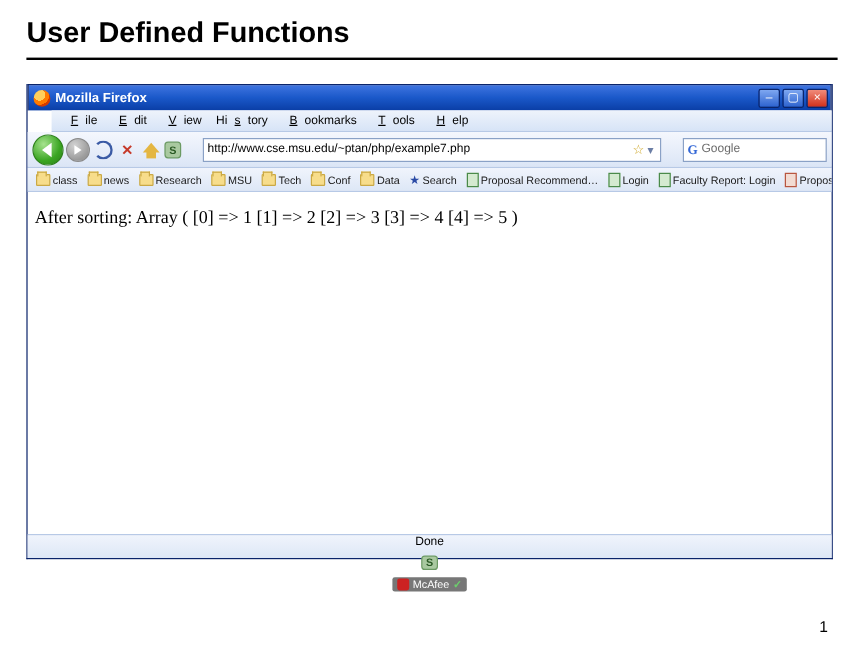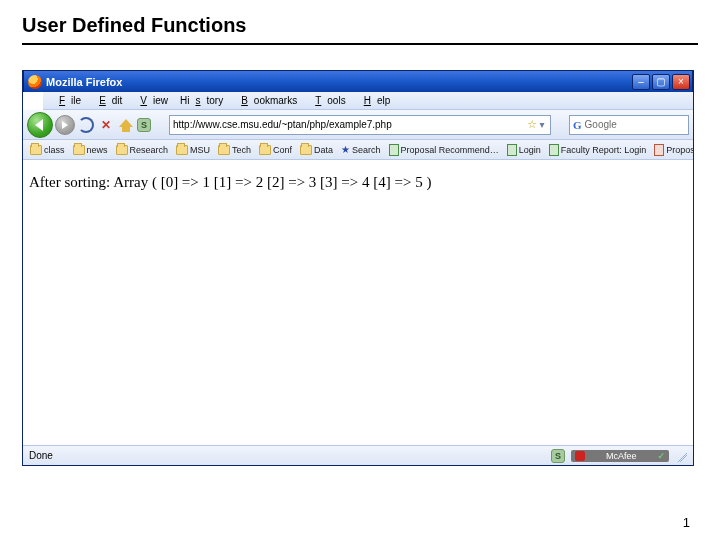--- a/index.html
+++ b/index.html
@@ -5,21 +5,21 @@
   * { box-sizing: border-box; }
   html, body { margin:0; padding:0; }
   body {
     width:720px; height:540px;
     background:#fff;
     font-family: Verdana, Geneva, sans-serif;
     color:#000;
     position:relative;
   }
   .slide-title {
-    font-size:20px; font-weight:bold;
+    font-size:24px; font-weight:bold;
     padding:14px 0 4px 22px;
   }
   .title-rule {
     margin:2px 22px 10px 22px;
     border:0; border-top:2px solid #000;
   }
 
   
   .browser {
     position:absolute; left:22px; top:70px;
@@ -158,25 +158,25 @@
     font-size:15px;
     line-height:1.35;
     color:#000;
   }
 
   .statusbar{
     position:absolute;left:0;right:0;bottom:0;height:20px;
     background:linear-gradient(to bottom,#f0f4fc,#dde7f6);
     border-top:1px solid #b7c9e6;
     display:flex;align-items:center;
-    font-size:10px;padding:0 6px;gap:6px;
+    font-size:10px;padding:0 6px;gap:6px;flex-direction:column;
   }
   .statusbar .status-txt{flex:1;color:#000;}
   .mcafee{
-    display:flex;align-items:center;gap:21px;
+    display:flex;align-items:center;gap:3px;
     background:#777;border-radius:2px;padding:1px 4px;
     color:#fff;font-size:9px;
   }
   .mcafee .shield{width:10px;height:10px;border-radius:2px;background:#c22;}
   .mcafee .chk{color:#6ccf6c;font-weight:bold;}
   .resize{width:12px;height:12px;
     background:
       linear-gradient(135deg,transparent 60%,#9aaed2 60% 63%,transparent 63% 70%,#9aaed2 70% 73%,transparent 73% 80%,#9aaed2 80% 83%,transparent 83%);
   }
 

